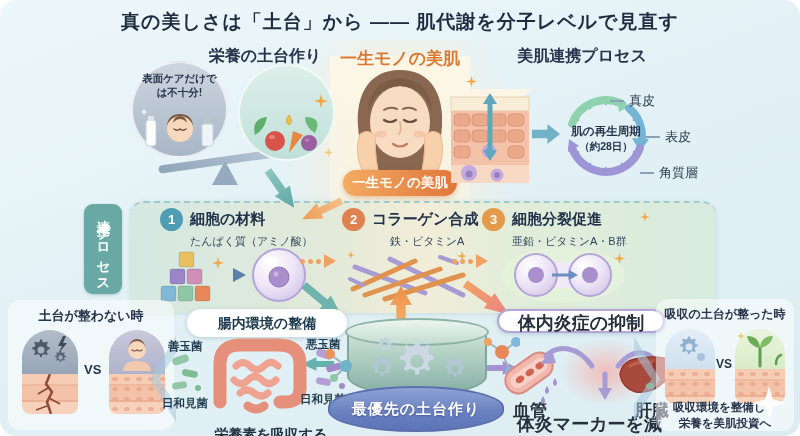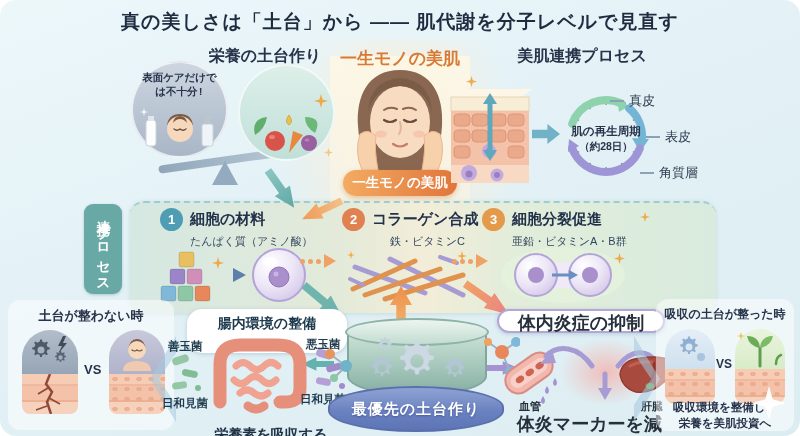--- a/index.html
+++ b/index.html
@@ -14,21 +14,21 @@
   
   .title{left:0;top:9px;width:800px;text-align:center;font-size:19px;font-weight:bold;color:#1f2c40;letter-spacing:1px;}
   .sec-h{font-size:16px;font-weight:bold;text-align:center;color:#26334a;}
   #nut-h{left:140px;top:46px;width:250px;}
   #ctr-h{left:315px;top:47px;width:170px;font-size:17px;color:#d87a34;}
   #prc-h{left:472px;top:46px;width:220px;}
   
   .circ{border-radius:50%;box-sizing:border-box;border:2px solid rgba(255,255,255,.7);text-align:center;}
   #circA{left:131px;top:61px;width:97px;height:97px;background:linear-gradient(180deg,#cdd6e0,#a9b6c7);}
   #circB{left:238px;top:64px;width:97px;height:97px;background:linear-gradient(180deg,#ddefe9,#bfe0d8);}
-  .circ-txt{padding:9px 8px 0;font-size:10.5px;font-weight:bold;line-height:1.3;color:#26334a;font-family:Liberation Mono, monospace;}
+  .circ-txt{padding:9px 8px 0;font-size:10.5px;font-weight:bold;line-height:1.3;color:#26334a;}
   .circ svg{position:absolute;left:50%;transform:translateX(-50%);bottom:4px;}
   .plank{left:158px;top:156px;width:140px;height:8px;border-radius:4px;
     background:linear-gradient(90deg,#8fa6ba,#bccbd8);transform:rotate(-8deg);}
   .fulcrum{left:212px;top:161px;width:0;height:0;border-left:13px solid transparent;border-right:13px solid transparent;border-bottom:24px solid #93aabf;}
   
   .badge{left:343px;top:170px;width:114px;height:26px;border-radius:14px;line-height:26px;text-align:center;
     background:linear-gradient(90deg,#f3ab62,#e0763a);color:#fff;font-size:13.5px;font-weight:bold;
     box-shadow:0 2px 5px rgba(205,120,50,.4);}
   
   .layer{font-size:13px;color:#2b3b4e;display:flex;align-items:center;gap:5px;}
@@ -79,41 +79,41 @@
     background:linear-gradient(180deg,#f6cdb4 0 10px,#f0b89e 10px 12px,#f3c2a8 12px 26px,#eeb094 26px 28px,#f6d2bc 28px 100%);}
   .skin-dots{position:absolute;inset:0;background-image:radial-gradient(#e9a88c 30%,transparent 32%);background-size:12px 10px;opacity:.8;}
   .vs{position:absolute;font-weight:bold;color:#26334a;}
   #vs1{left:76px;top:62px;font-size:13px;} #vs2{left:60px;top:58px;font-size:12px;}
   .chev{position:absolute;width:26px;height:86px;background:rgba(165,200,222,.55);}
   #chevL{left:150px;top:336px;clip-path:polygon(100% 0,100% 20%,34% 50%,100% 80%,100% 100%,0 50%);}
   #chevR{left:634px;top:336px;clip-path:polygon(0 0,0 20%,66% 50%,0 80%,0 100%,100% 50%);}
   
   .pill{position:absolute;background:#fff;border-radius:15px;text-align:center;font-weight:bold;
     box-shadow:0 1px 4px rgba(100,140,160,.35);}
-  #gut-badge{left:187px;top:309px;width:160px;height:44px;line-height:28px;font-size:14px;color:#1e3a4d;}
+  #gut-badge{left:187px;top:309px;width:160px;height:28px;line-height:28px;font-size:14px;color:#1e3a4d;}
   #infl-badge{left:497px;top:309px;width:168px;height:24px;line-height:24px;font-size:18px;color:#26303d;
     border:2px solid #b6a6d8;box-sizing:border-box;}
   .blabel{position:absolute;font-size:11.5px;font-weight:bold;color:#1e3a4d;}
   #lb-good{left:168px;top:339px;} #lb-bad{left:306px;top:337px;}
   #lb-neuL{left:162px;top:396px;} #lb-neuR{left:300px;top:392px;}
   #gut-cap{left:196px;top:411px;width:150px;text-align:center;font-size:14px;font-weight:bold;color:#1e3043;margin-top:15px;}
   
   #cyl-body{left:347px;top:330px;width:140px;height:66px;border-radius:0 0 70px 70px/0 0 20px 20px;
     background:linear-gradient(180deg,#cfe4da 0%,#a3c5b9 60%,#86ada2 100%);border:2px solid #7fa79b;border-top:none;box-sizing:border-box;}
   #cyl-top{left:345px;top:318px;width:144px;height:28px;border-radius:50%;
     background:linear-gradient(180deg,#ecf5f0,#c2dcd2);border:2px solid #8fb3a7;box-sizing:border-box;}
   #base{left:328px;top:386px;width:176px;height:46px;border-radius:50%/46%;
     background:linear-gradient(180deg,#8ea3d3 0%,#6b82c1 55%,#5d74b5 100%);border:2px solid #5a6fae;box-sizing:border-box;
     display:flex;align-items:center;justify-content:center;}
   #base span{color:#fff;font-size:15px;font-weight:bold;letter-spacing:1px;text-shadow:0 1px 2px rgba(10,20,80,.35);}
   
   #infl-glow{left:560px;top:338px;width:92px;height:68px;
     background:radial-gradient(ellipse,rgba(255,150,140,.55),rgba(255,150,140,0) 70%);}
   #infl-center{left:576px;top:351px;width:58px;text-align:center;color:#d4473a;font-size:14px;font-weight:bold;line-height:1.3;}
-  .olabel{position:absolute;font-size:11px;font-weight:bold;color:#26303d;text-align:center;}
+  .olabel{position:absolute;font-size:17px;font-weight:bold;color:#26303d;text-align:center;}
   #lb-vessel{left:500px;top:399px;width:60px;} #lb-liver{left:622px;top:399px;width:60px;}
   #infl-cap{left:506px;top:412px;width:156px;text-align:right;font-size:18px;font-weight:bold;color:#26303d;}
   
   #br-cap{position:absolute;top:101px;left:0;right:0;text-align:center;font-size:11.5px;font-weight:bold;color:#26334a;line-height:1.35;}
   .spk{position:absolute;}
 </style>
 </head>
 <body>
 
 <svg width="0" height="0" style="position:absolute">
@@ -265,21 +265,21 @@
       <div class="num">1</div>
       <div class="step-title">細胞の材料</div>
     </div>
     <div class="step-sub">たんぱく質（アミノ酸）</div>
   </div>
   <div class="abs step" id="st2" style="left:342px;top:208px">
     <div class="step-head">
       <div class="num">2</div>
       <div class="step-title">コラーゲン合成</div>
     </div>
-    <div class="step-sub" style="margin-left:48px">鉄・ビタミンC</div>
+    <div class="step-sub" style="margin-left:48px">鉄・ビタミンA</div>
   </div>
   <div class="abs step" id="st3" style="left:482px;top:208px">
     <div class="step-head">
       <div class="num">3</div>
       <div class="step-title">細胞分裂促進</div>
     </div>
     <div class="step-sub">亜鉛・ビタミンA・B群</div>
   </div>
 
   <svg class="picon" id="cubes" width="72" height="52" viewBox="0 0 72 52">

